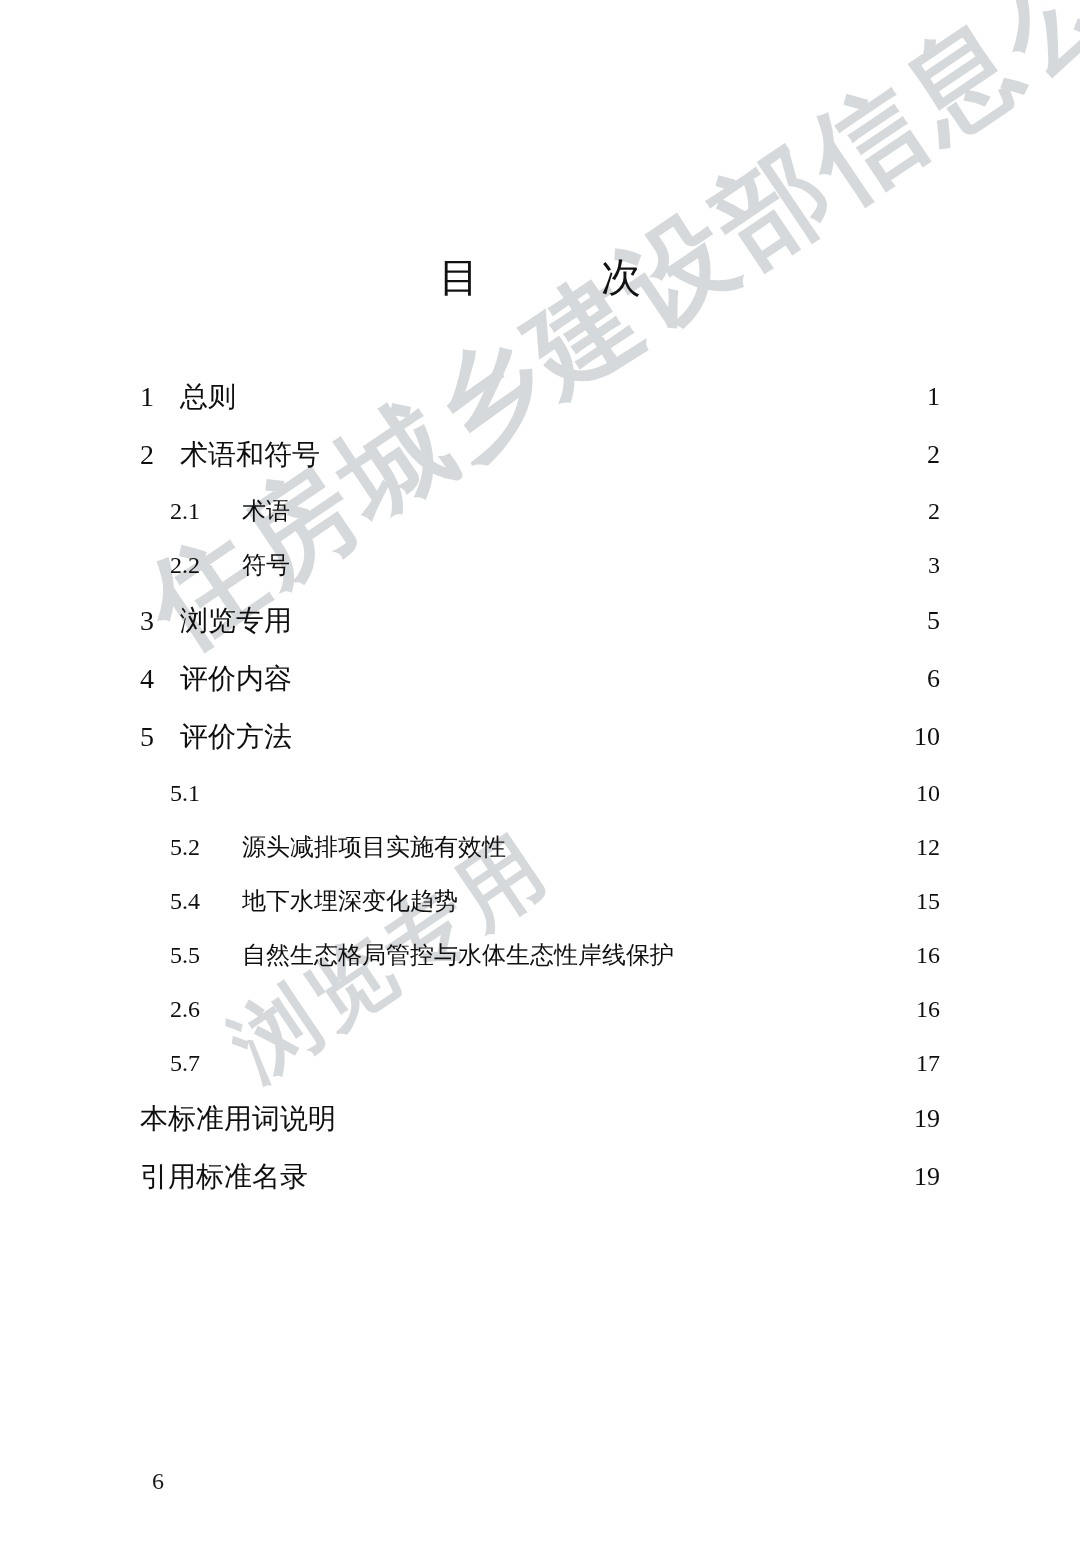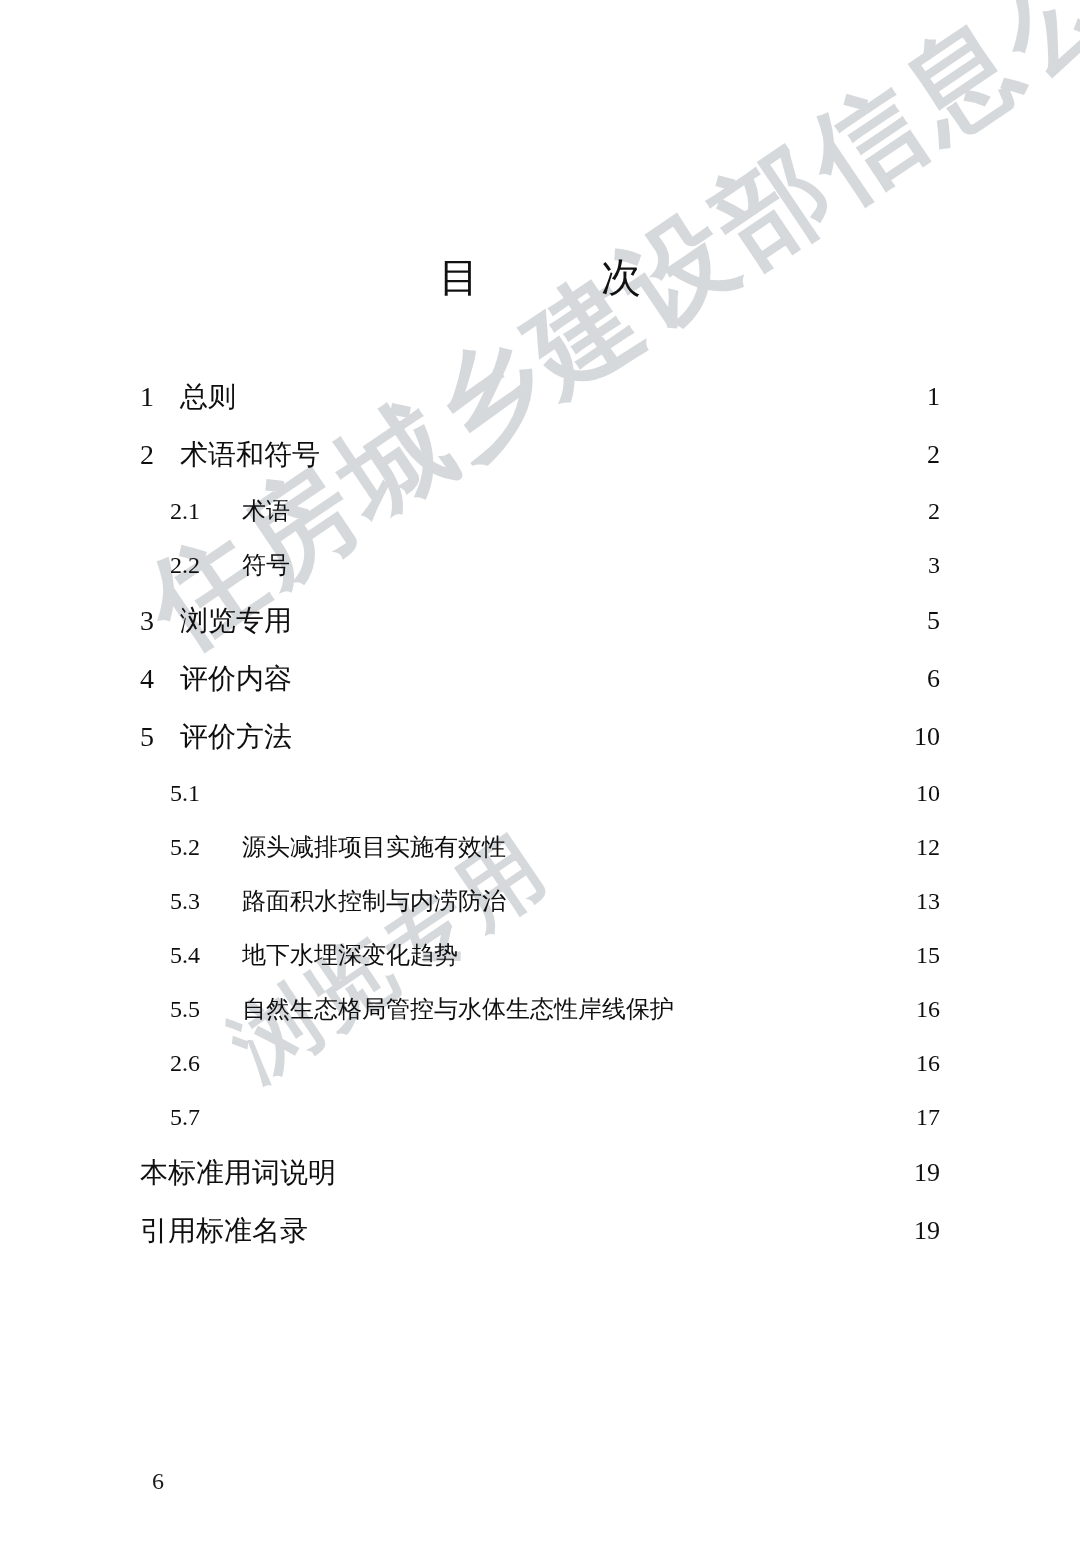--- a/index.html
+++ b/index.html
@@ -220,26 +220,20 @@
       <span class="page-no">10</span>
     </div>
 
     <div class="toc-row lvl2">
       <span class="num">5.2</span>
       <span class="label">源头减排项目实施有效性</span>
       <span class="dots">·······························································································································</span>
       <span class="page-no">12</span>
     </div>
 
-    <div class="toc-row lvl2">
-      <span class="num">5.3</span>
-      <span class="label">路面积水控制与内涝防治</span>
-      <span class="dots">·······························································································································</span>
-      <span class="page-no">13</span>
-    </div>
 
     <div class="toc-row lvl2">
       <span class="num">5.4</span>
       <span class="label">地下水埋深变化趋势</span>
       <span class="dots">·······························································································································</span>
       <span class="page-no">15</span>
     </div>
 
     <div class="toc-row lvl2">
       <span class="num">5.5</span>

